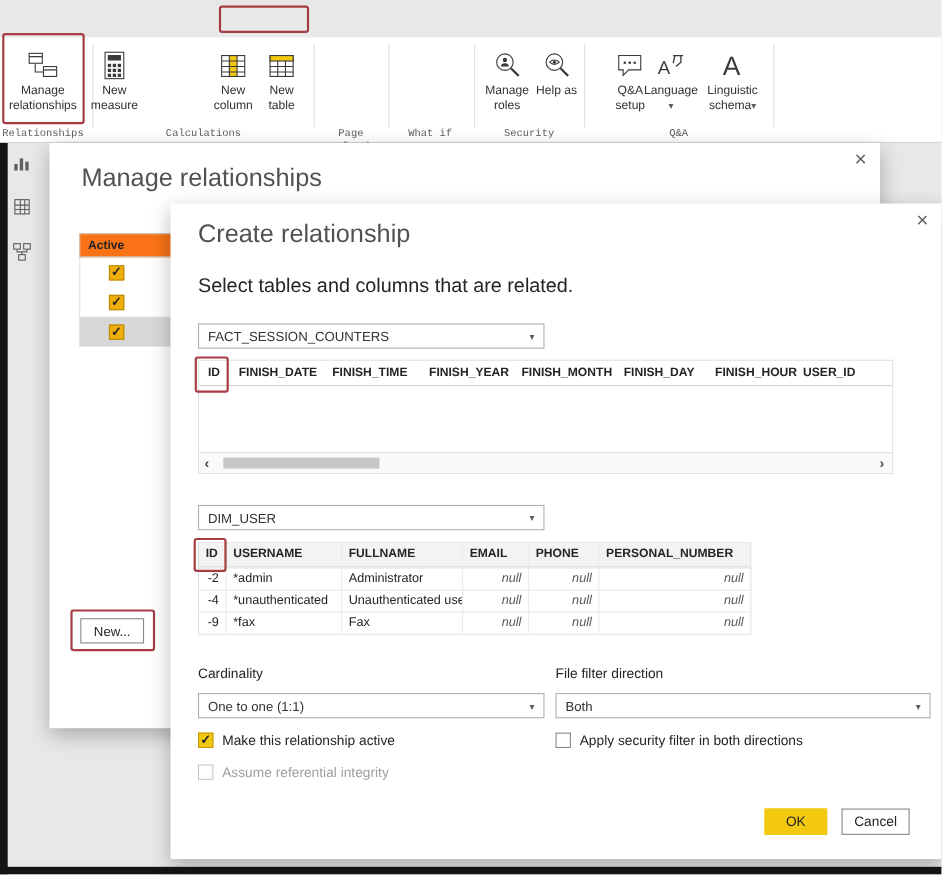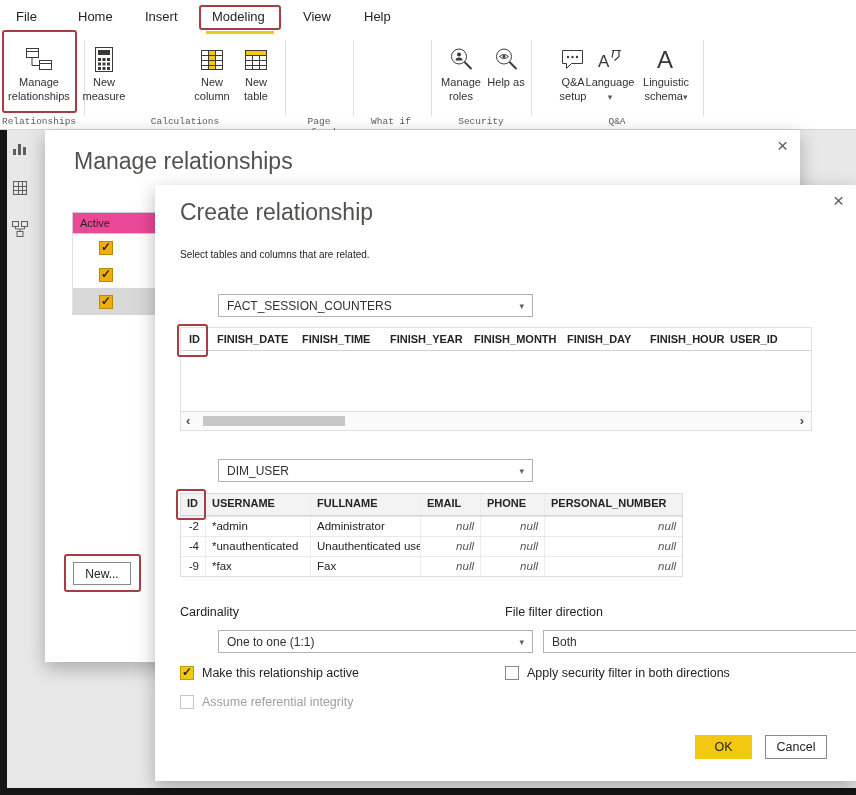--- a/index.html
+++ b/index.html
@@ -28,28 +28,28 @@
   .side-icon { position:absolute; left:11px; z-index:2; cursor:pointer; }
 
   
   .dialog { position:absolute; background:#fff; box-shadow:0 6px 18px rgba(0,0,0,.28); }
   .dlg-manage { left:45px; top:130px; width:755px; height:532px; z-index:4; }
   .dlg-create { left:155px; top:185px; width:701px; height:596px; z-index:5; }
   .dlg-title { position:absolute; font-weight:300; font-size:23px; color:#53514f; }
   .close-x { position:absolute; right:12px; top:6px; font-size:19px; color:#605e5c; cursor:pointer; line-height:1; }
 
   
-  .active-hdr { position:absolute; left:27px; top:82px; width:90px; height:22px; background:#ec4899; border:1px solid #cfcdcb; font-size:11px; font-weight:normal; color:#252423; display:flex; align-items:center; padding-left:7px; }
+  .active-hdr { position:absolute; left:27px; top:82px; width:90px; height:22px; background:#f97316; border:1px solid #cfcdcb; font-size:11px; font-weight:bold; color:#252423; display:flex; align-items:center; padding-left:7px; }
   .rel-row { position:absolute; left:27px; width:90px; height:27px; display:flex; align-items:center; padding-left:26px; border-left:1px solid #e3e1df; }
   .rel-row.selected { background:#d8d8d8; }
   .btn { display:flex; align-items:center; justify-content:center; background:#fff; border:1px solid #8a8886; font-size:12px; color:#252423; cursor:pointer; }
   .btn-new { position:absolute; left:28px; top:432px; width:58px; height:23px; }
 
   
-  .dd { position:absolute; height:23px; border:1px solid #b3b0ad; background:#fff; font-size:12px; color:#323130; display:flex; align-items:center; justify-content:space-between; padding:0 8px; cursor:pointer;margin-left:38px; }
+  .dd { position:absolute; height:23px; border:1px solid #b3b0ad; background:#fff; font-size:12px; color:#323130; display:flex; align-items:center; justify-content:space-between; padding:0 8px; cursor:pointer; }
   .dd .chev { font-size:9px; color:#605e5c; }
 
   
   .t1 { position:absolute; left:25px; top:142px; width:632px; height:104px; border:1px solid #e1e1e1; }
   .t1-header { position:relative; height:23px; border-bottom:1px solid #d2d2d2; }
   .t1-header span { position:absolute; top:5px; font-size:11px; font-weight:bold; color:#252423; white-space:nowrap; cursor:pointer; }
   .t1-body { height:60px; background:#fff; }
   .t1-scroll { position:relative; height:19px; border-top:1px solid #e1e1e1; background:#fafafa; }
   .sb-arrow { position:absolute; top:1px; font-size:13px; font-weight:bold; color:#4a4a4a; cursor:pointer; }
   .sb-thumb { position:absolute; left:22px; top:4px; width:142px; height:10px; background:#c6c6c6; cursor:pointer; }
@@ -78,29 +78,20 @@
   .btn-cancel { position:absolute; left:610px; top:550px; width:62px; height:24px; font-size:12.5px; }
 
   
   .annot { position:absolute; border:2px solid #a63d42; border-radius:3px; pointer-events:none; z-index:20; }
 </style>
 </head>
 <body>
 
 <div class="screen">
 
-  <div class="menubar">
-    <span class="tab" style="left:16px">File</span>
-    <span class="tab" style="left:78px">Home</span>
-    <span class="tab" style="left:145px">Insert</span>
-    <span class="tab" style="left:212px">Modeling</span>
-    <span class="tab" style="left:303px">View</span>
-    <span class="tab" style="left:364px">Help</span>
-    <div class="active-underline" style="left:206px;width:68px"></div>
-  </div>
 
   <div class="ribbon">
 
     <div class="rbtn" style="left:3px;width:72px">
       <span class="ic">
         <svg width="30" height="28" viewBox="0 0 30 28">
             <rect x="2.5" y="3.5" width="12" height="9" fill="#fff" stroke="#3b3a39"></rect>
             <line x1="2.5" y1="6.5" x2="14.5" y2="6.5" stroke="#3b3a39"></line>
             <rect x="15.5" y="15.5" width="12" height="9" fill="#fff" stroke="#3b3a39"></rect>
             <line x1="15.5" y1="18.5" x2="27.5" y2="18.5" stroke="#3b3a39"></line>
@@ -284,21 +275,21 @@
       <span class="cb amber checked"></span>
     </div>
 
     <button class="btn btn-new">New...</button>
   </div>
 
   <div class="dialog dlg-create">
     <div class="dlg-title" style="left:25px;top:14px">Create relationship</div>
     <span class="close-x">×</span>
 
-    <div class="field-label" style="left:25px;top:64px;font-size:10px">Select tables and columns that are related.</div>
+    <div class="field-label" style="left:25px;top:64px;font-size:18px">Select tables and columns that are related.</div>
 
     <div class="dd" style="left:25px;top:109px;width:315px">
       <span>FACT_SESSION_COUNTERS</span>
       <span class="chev">▾</span>
     </div>
 
     <div class="t1">
       <div class="t1-header">
         <span style="left:8px">ID</span>
         <span style="left:36px">FINISH_DATE</span>

